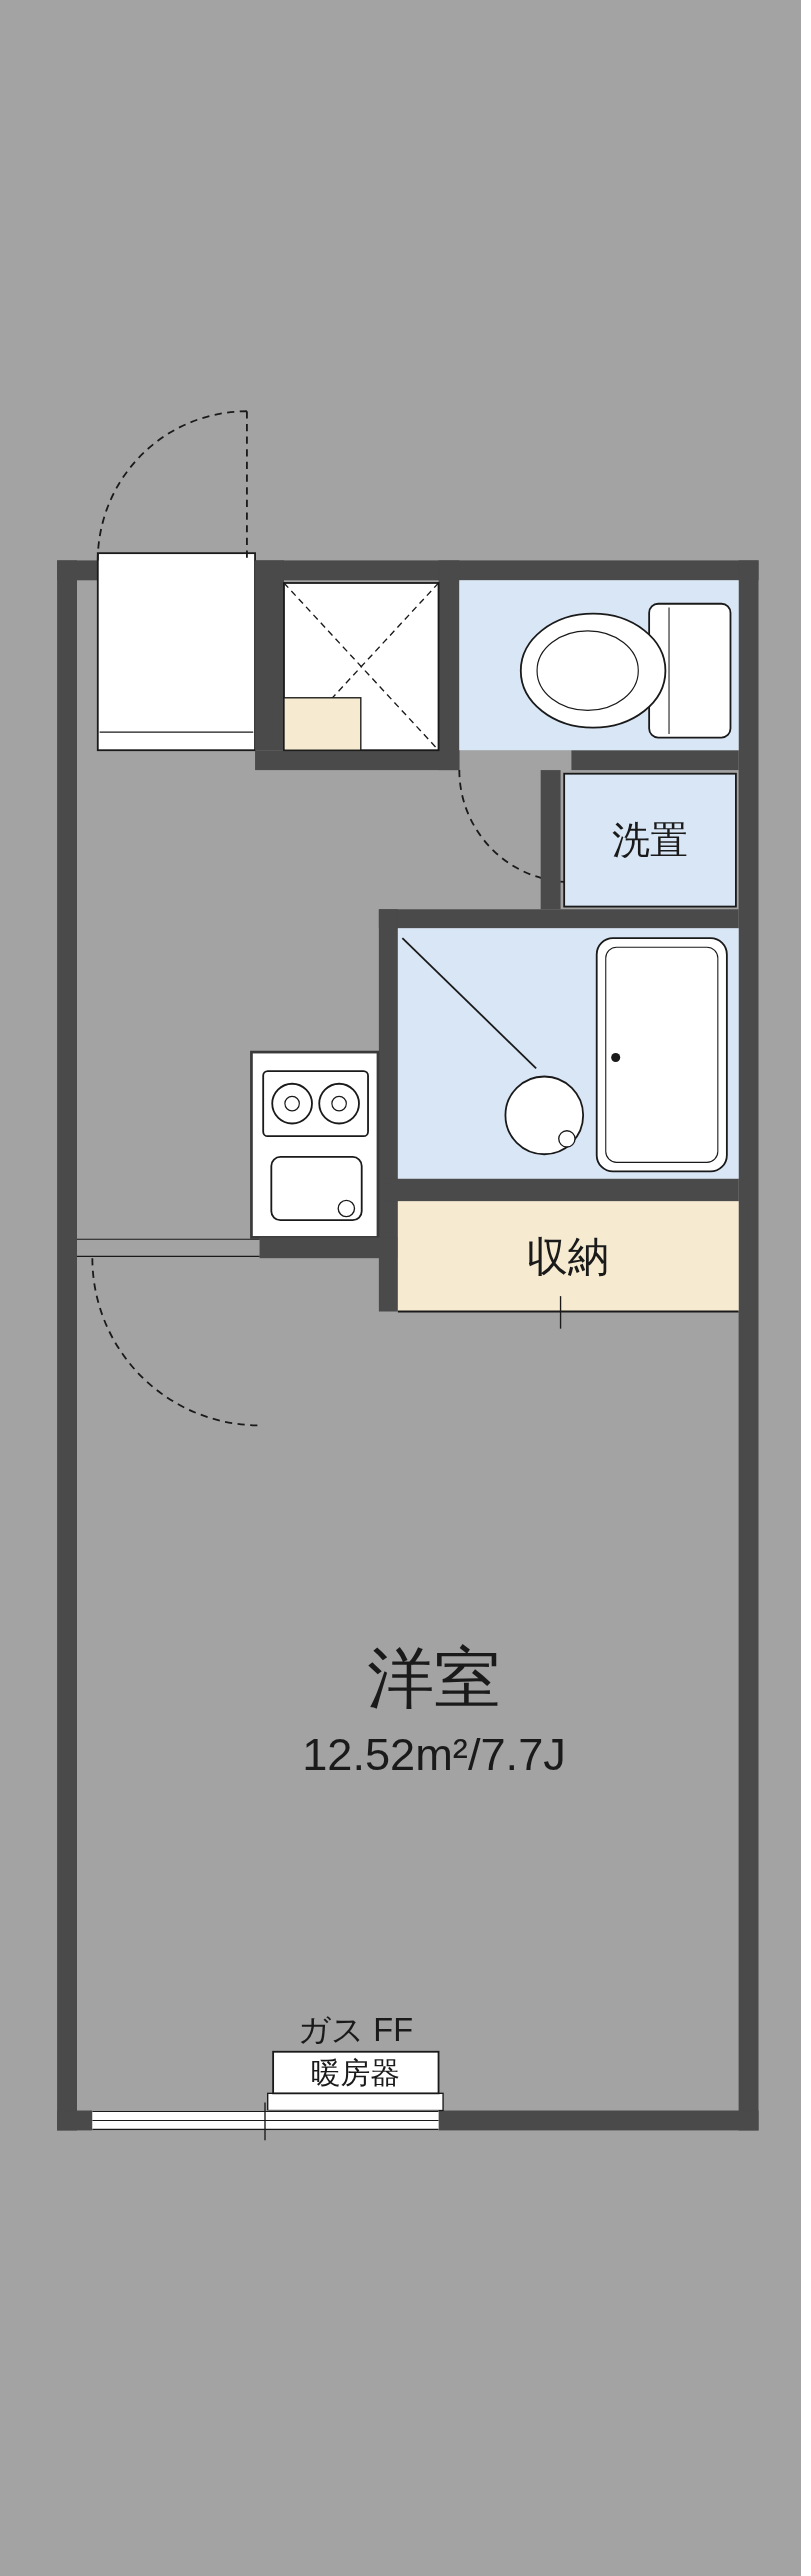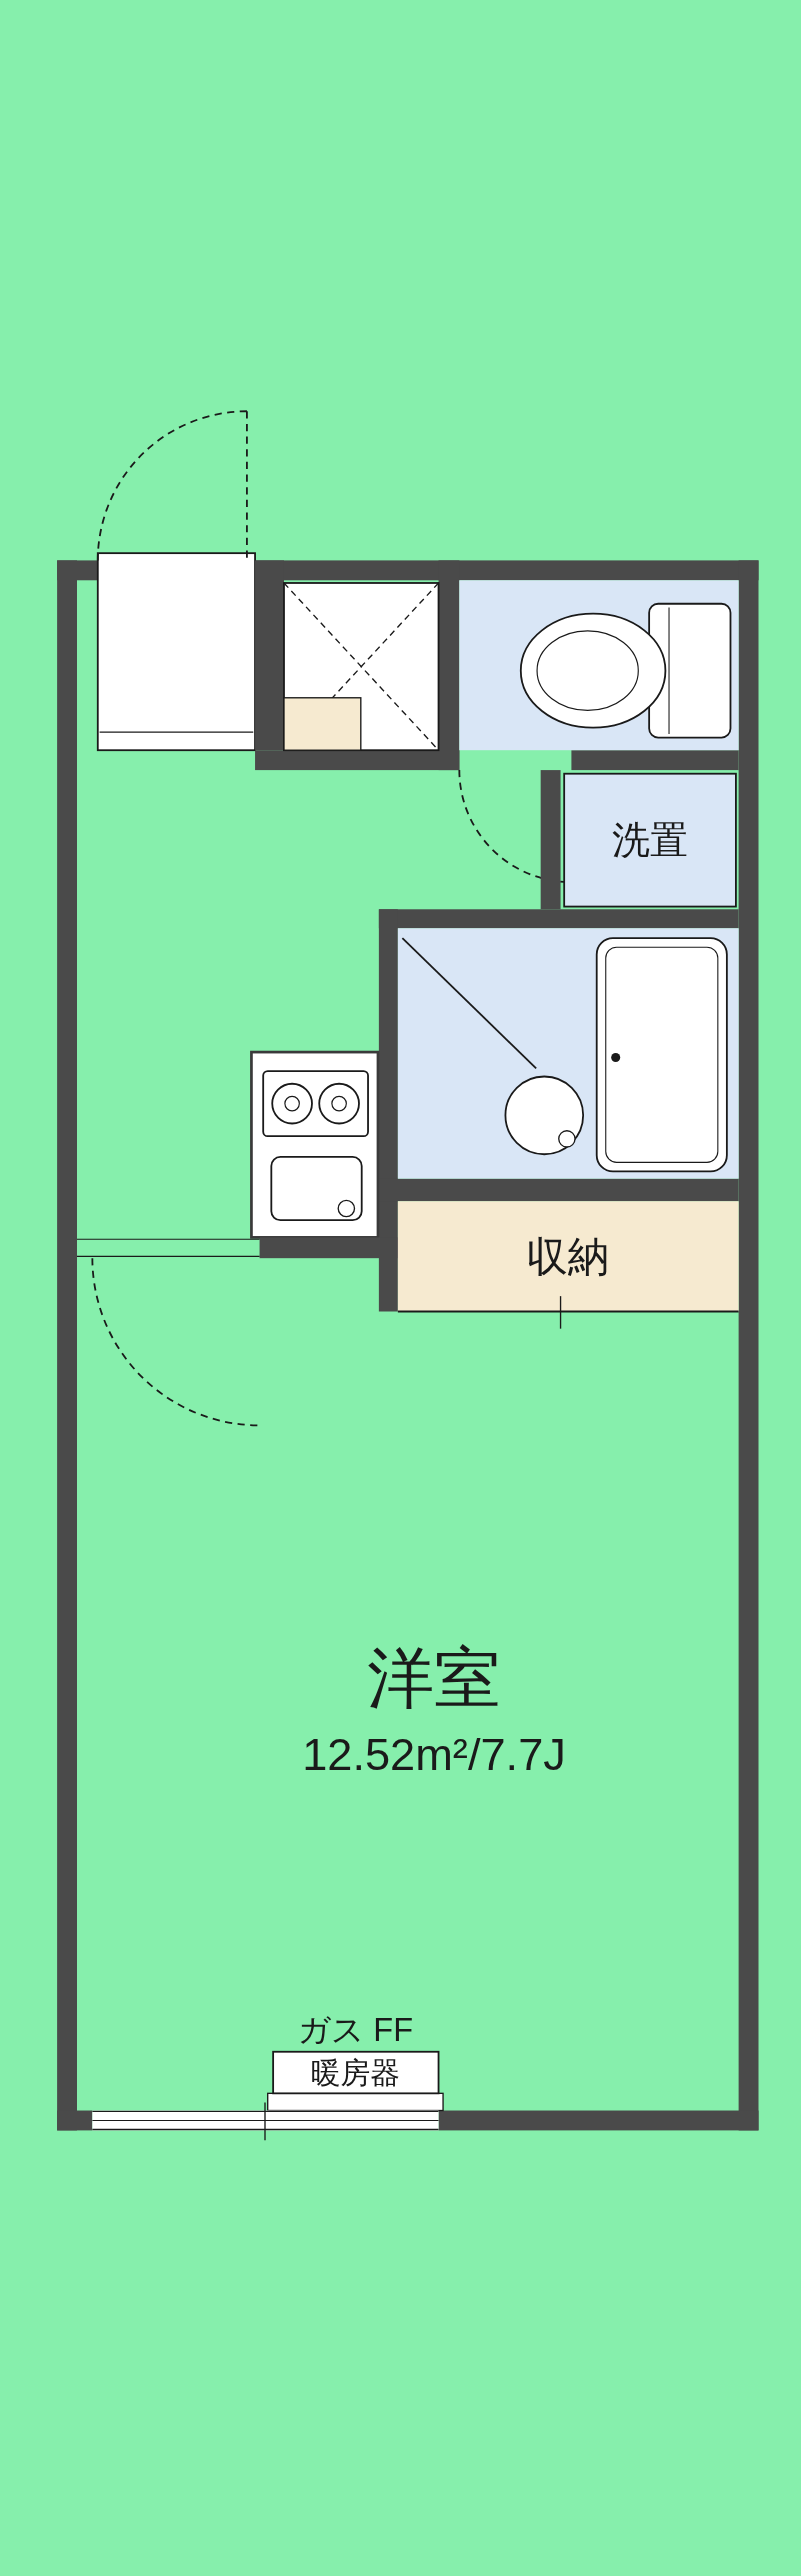--- a/index.html
+++ b/index.html
@@ -1,16 +1,16 @@
 <!DOCTYPE html>
 <html style="font-size:14.5px"><head>
 <meta charset="utf-8">
 <style>
   html,body{margin:0;padding:0;background:#ffffff;}
-  .canvas{position:relative;width:801px;height:2576px;background:#86efac;overflow:hidden;
+  .canvas{position:relative;width:801px;height:2576px;background:#a3a3a3;overflow:hidden;
           font-family:"Liberation Sans","DejaVu Sans",sans-serif;}
   svg{display:block}
   text{fill:#1a1a1a;font-family:"Liberation Sans","DejaVu Sans",sans-serif;}
 </style>
 </head>
 <body>
 
 <div class="canvas">
 <svg width="812" height="2576" viewBox="0 0 898 2850">
 

